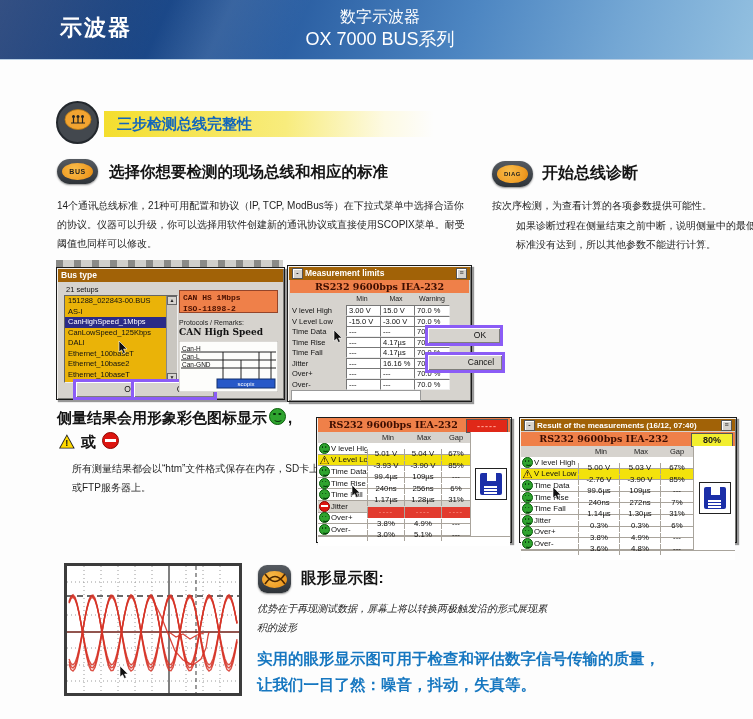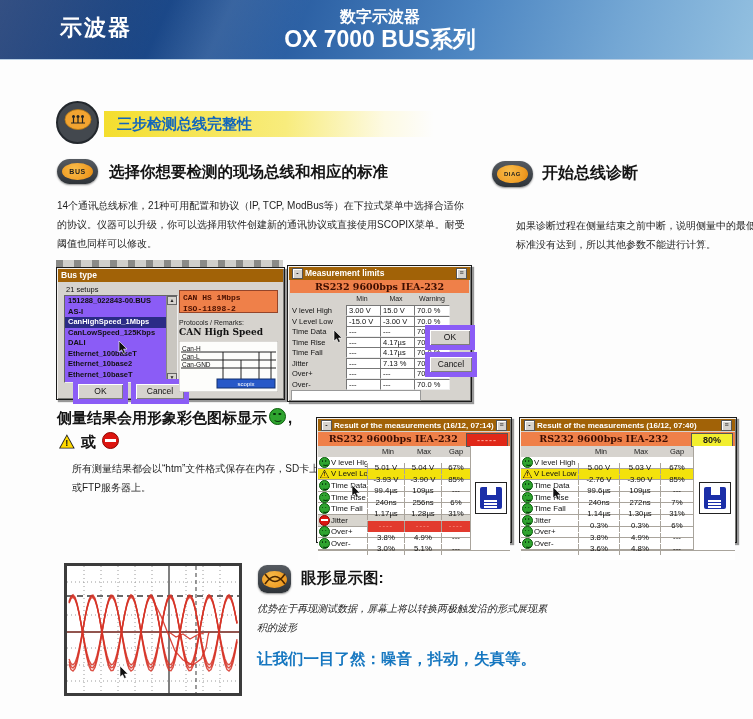--- a/index.html
+++ b/index.html
@@ -6,23 +6,23 @@
   .page{position:relative;width:753px;height:719px;background:#fdfdfd;overflow:hidden;
         font-family:"Liberation Sans","DejaVu Sans",sans-serif;color:#222;}
 
   
   .banner{position:absolute;left:0;top:0;width:753px;height:59px;
     background:linear-gradient(108deg,#0d2e6b 0%,#16407f 16%,#2a5ea2 38%,#4d86c2 62%,#74a7d4 82%,#93c0e0 100%);
     border-bottom:1px solid #b9cfe4;}
   .banner::before{content:"";position:absolute;left:0;top:0;width:100%;height:100%;
     background:linear-gradient(115deg,rgba(255,255,255,.16) 0%,rgba(255,255,255,0) 22%,rgba(255,255,255,.10) 30%,rgba(255,255,255,0) 40%);}
   .banner-left{position:absolute;left:60px;top:13px;font-size:22px;font-weight:bold;color:#fff;letter-spacing:2px;}
-  .banner-center{position:absolute;left:240px;top:6px;width:280px;text-align:center;color:#fff;font-weight:bold;}
+  .banner-center{position:absolute;left:240px;top:6px;width:280px;text-align:center;color:#fff;font-weight:normal;}
   .banner-center .l1{font-size:16px;line-height:22px;}
-  .banner-center .l2{font-size:23px;line-height:23px;}
+  .banner-center .l2{font-size:18px;line-height:23px;}
 
   
   .step-icon{position:absolute;left:56px;top:101px;width:43px;height:43px;}
   .yellow-bar{position:absolute;left:104px;top:111px;width:330px;height:26px;
     background:linear-gradient(90deg,#f4de2e 0%,#f8ec7d 55%,#fdfae3 85%,rgba(255,255,255,0) 100%);
     font-size:15px;font-weight:bold;color:#1266bb;line-height:26px;padding-left:13px;box-sizing:border-box;}
 
   
   .pill{position:absolute;background:linear-gradient(#565b61,#2e3338);border-radius:13px;
     display:flex;align-items:center;justify-content:center;box-shadow:0 1px 2px rgba(0,0,0,.45);}
@@ -36,30 +36,30 @@
 
   
   .dlg{position:absolute;background:#d6d3ce;border:1px solid #1a1a1a;
     box-shadow:inset 1px 1px 0 #f4f2ee,inset -1px -1px 0 #7b7b78,2px 2px 1px rgba(0,0,0,.40);
     font-size:8px;}
   .tbar{height:13px;background:#a16207;color:#fff;font-weight:bold;font-size:8.5px;line-height:13px;
     padding:0 3px;display:flex;align-items:center;gap:2px;margin:1px;}
   .tbar .ttl{flex:1;white-space:nowrap;overflow:hidden;}
   .tb-btn{width:9px;height:9px;background:#d6d3ce;border:1px solid #555;
     box-shadow:inset 1px 1px 0 #fff;font-size:7px;line-height:7px;text-align:center;color:#222;flex:none;}
-  .btn{position:absolute;background:#d6d3ce;border:5px solid #8b5cf6;
+  .btn{position:absolute;background:#d6d3ce;border:3px solid #8b5cf6;
     box-shadow:inset 1px 1px 0 #fff,inset -1px -1px 0 #7e7e7a;
-    font-size:8.5px;text-align:center;color:#111;}
+    font-size:8.5px;text-align:center;color:#111;padding-left:32px;}
   .menu-strip{position:absolute;left:56px;top:260px;width:227px;height:7px;background:#c6c4bf;
     background-image:repeating-linear-gradient(90deg,#6e6e6a 0 7px,transparent 7px 18px);opacity:.8;}
 
   
   .setups{position:absolute;left:9px;top:17px;font-size:7.5px;color:#111;}
-  .listbox{position:absolute;left:7px;top:27px;width:112px;height:86px;background:#8b5cf6;
-    border:1px solid;border-color:#666 #eee #eee #666;font-weight:bold;}
+  .listbox{position:absolute;left:7px;top:27px;width:112px;height:86px;background:#eab308;
+    border:1px solid;border-color:#666 #eee #eee #666;}
   .litem{height:10.5px;line-height:10.5px;font-size:7.5px;padding-left:3px;color:#111;
     white-space:nowrap;overflow:hidden;width:100px;}
   .litem.sel{background:#2b2b86;color:#fff;}
   .sbar{position:absolute;right:0;top:0;width:10px;height:100%;background:#c9c6c0;
     border-left:1px solid #888;display:flex;flex-direction:column;justify-content:space-between;}
   .sarr{width:10px;height:9px;background:#d6d3ce;border:1px solid #666;box-sizing:border-box;
     font-size:5px;line-height:7px;text-align:center;color:#222;}
   .infobox{position:absolute;left:122px;top:22px;width:99px;height:23px;background:#ef8049;
     border:1px solid #94452a;color:#4a1000;font-family:"Liberation Mono",monospace;
     font-weight:bold;font-size:8px;line-height:11px;padding:1px 3px;box-sizing:border-box;white-space:nowrap;}
@@ -177,20 +177,21 @@
   <div class="pill" style="left:57px;top:159px;width:41px;height:25px;">
     <div class="pin">BUS</div>
   </div>
   <div class="sec-h" style="left:109px;top:162px;font-size:15.5px;">选择你想要检测的现场总线和相应的标准</div>
   <div class="para" style="left:57px;top:196px;width:414px;">14个通讯总线标准，21种可用配置和协议（IP, TCP, ModBus等）在下拉式菜单中选择合适你的协议。仪器可以升级，你可以选择用软件创建新的通讯协议或直接使用SCOPIX菜单。耐受阈值也同样可以修改。</div>
 
   <div class="pill" style="left:492px;top:161px;width:41px;height:26px;">
     <div class="pin" style="font-size:6px;">DIAG</div>
   </div>
   <div class="sec-h" style="left:542px;top:163px;font-size:16px;">开始总线诊断</div>
+  <div class="para" style="left:492px;top:196px;width:242px;">按次序检测，为查看计算的各项参数提供可能性。</div>
   <div class="para" style="left:492px;top:216px;width:244px;margin-left:24px;">如果诊断过程在侧量结束之前中断，说明侧量中的最低标准没有达到，所以其他参数不能进行计算。</div>
 
   <div class="menu-strip"></div>
 
   <div class="dlg" style="left:56px;top:267px;width:227px;height:131px;">
     <div class="tbar">
       <span class="ttl">Bus type</span>
     </div>
     <div class="setups">21 setups</div>
     <div class="listbox">
@@ -266,21 +267,21 @@
     </div>
     <div class="lim-row" style="left:0;top:81px;width:183px;">
       <span class="lim-lab">Time Fall</span>
       <span class="cell" style="left:58px;">---</span>
       <span class="cell" style="left:92px;">4.17µs</span>
       <span class="cell" style="left:126px;">70.0 %</span>
     </div>
     <div class="lim-row" style="left:0;top:91.5px;width:183px;">
       <span class="lim-lab">Jitter</span>
       <span class="cell" style="left:58px;">---</span>
-      <span class="cell" style="left:92px;">7.13 %</span>
+      <span class="cell" style="left:92px;">16.16 %</span>
       <span class="cell" style="left:126px;">70.0 %</span>
     </div>
     <div class="lim-row" style="left:0;top:102px;width:183px;">
       <span class="lim-lab">Over+</span>
       <span class="cell" style="left:58px;">---</span>
       <span class="cell" style="left:92px;">---</span>
       <span class="cell" style="left:126px;">70.0 %</span>
     </div>
     <div class="lim-row" style="left:0;top:112.5px;width:183px;">
       <span class="lim-lab">Over-</span>
@@ -293,25 +294,20 @@
   <div class="btn" style="left:425px;top:325px;width:40px;height:15px;line-height:14px;z-index:5;">OK</div>
   <div class="btn" style="left:425px;top:352px;width:42px;height:15px;line-height:14px;z-index:5;">Cancel</div>
 
   <div class="res-head">
     <span>侧量结果会用形象彩色图标显示</span><span class="icn smiley"></span><span>,</span><br>
     <span class="icn warn"></span> <span>或</span> <span class="icn stop"></span>
   </div>
   <div class="para" style="left:72px;top:459px;width:254px;">所有测量结果都会以“htm”文件格式保存在内存，SD卡上或FTP服务器上。</div>
 
   <div class="dlg w194" style="left:316px;top:417px;width:194px;height:124px;font-size:8px;">
-    <div class="tbar" style="height:12px;font-size:8px;">
-      <span class="tb-btn">-</span>
-      <span class="ttl">Result of the measurements (16/12, 07:14)</span>
-      <span class="tb-btn">≡</span>
-    </div>
     <div class="rt-sub">
       <span class="rt-subtt">RS232 9600bps IEA-232</span>
       <span class="rt-badge badge-red">-----</span>
     </div>
     <div class="rt-body">
       <div class="rt-main" style="width:152px;">
         <div class="rt-head">
           <span class="hsp"></span>
           <span class="hmin">Min</span>
           <span class="hmax">Max</span>
@@ -523,20 +519,21 @@
   <div class="eye-icon">
     <div class="pin">
       <svg viewBox="0 0 22 12" width="22" height="12">
         <path d="M1 1 C8 11 14 11 21 1 M1 11 C8 1 14 1 21 11" stroke="#4a2600" stroke-width="1.6" fill="none"></path>
       </svg>
     </div>
   </div>
   <div class="sec-h" style="left:301px;top:568px;font-size:15.5px;">眼形显示图:</div>
   <div class="para" style="left:257px;top:599px;width:298px;font-style:italic;">优势在于再现测试数据，屏幕上将以转换两极触发沿的形式展现累积的波形</div>
   <div class="blue-text">
+    <div>实用的眼形显示图可用于检查和评估数字信号传输的质量，</div>
     <div>让我们一目了然：噪音，抖动，失真等。</div>
   </div>
 
   <svg class="cursor" style="left:118px;top:341px;" viewBox="0 0 10 14">
       <path d="M1,0 L1,11 L3.6,8.8 L5.4,12.6 L7.3,11.6 L5.6,8 L9,8 Z" fill="#111" stroke="#fff" stroke-width="0.6"></path>
     </svg>
   <svg class="cursor" style="left:333px;top:330px;" viewBox="0 0 10 14">
       <path d="M1,0 L1,11 L3.6,8.8 L5.4,12.6 L7.3,11.6 L5.6,8 L9,8 Z" fill="#111" stroke="#fff" stroke-width="0.6"></path>
     </svg>
   <svg class="cursor" style="left:351px;top:485px;" viewBox="0 0 10 14">

